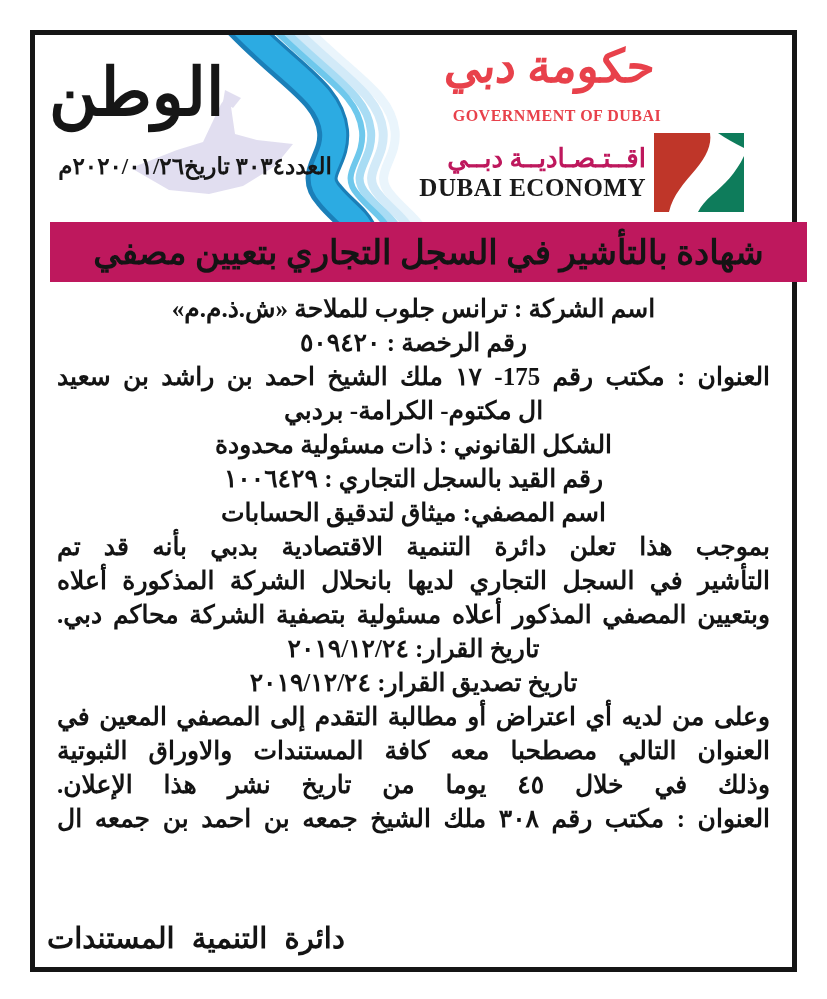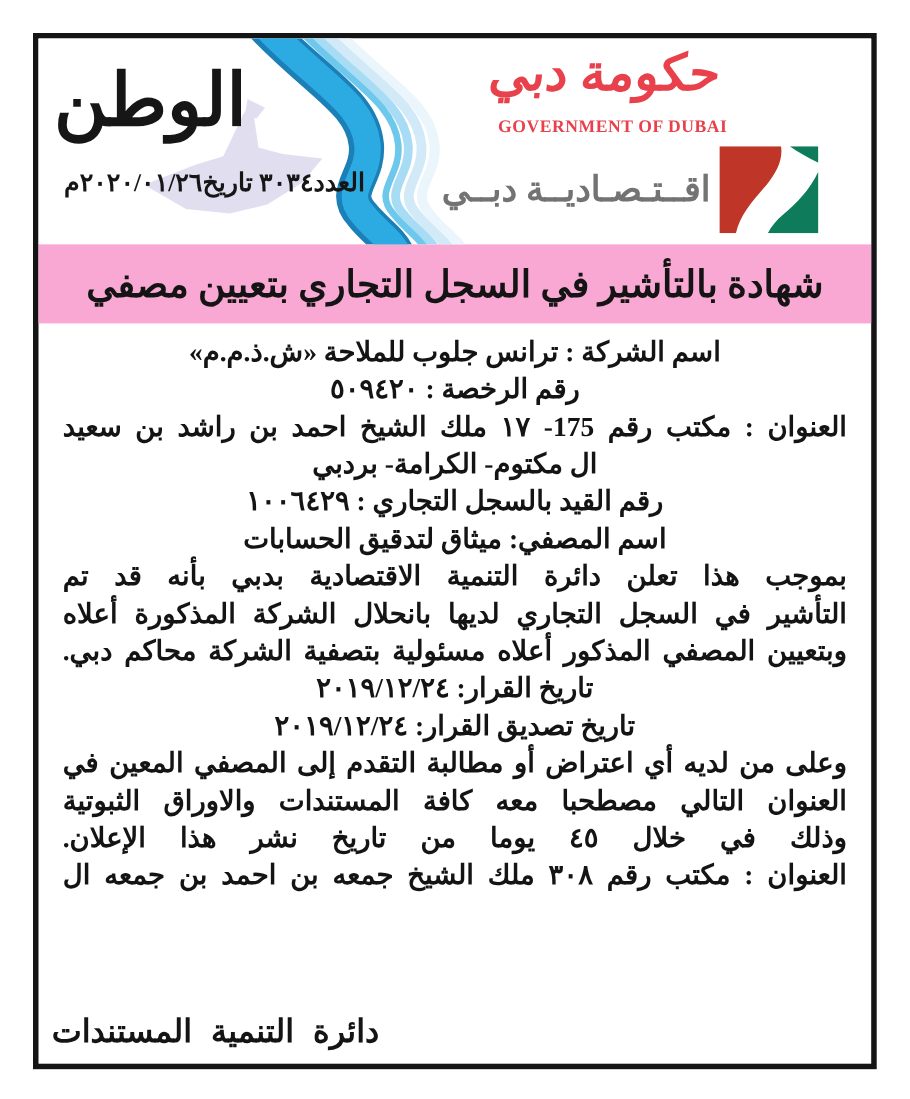--- a/index.html
+++ b/index.html
@@ -26,27 +26,27 @@
   .gov-ar{
     position:absolute;right:112px;top:0px;width:260px;text-align:center;direction:rtl;
     font-size:46px;font-weight:bold;color:#e8414b;transform:skewX(-6deg);line-height:1.4;
   }
   .gov-en{
     position:absolute;right:95px;top:72px;width:280px;text-align:center;
     font-size:16px;font-weight:bold;color:#e8414b;letter-spacing:.5px;white-space:nowrap;
   }
   .econ{position:absolute;right:48px;top:98px;display:flex;align-items:center;}
   .econ-text{text-align:right;margin-right:8px;}
-  .econ-ar{direction:rtl;font-size:32px;font-weight:bold;color:#737373;white-space:nowrap;line-height:1.2;}
+  .econ-ar{direction:rtl;font-size:26px;font-weight:bold;color:#be185d;white-space:nowrap;line-height:1.2;}
   .econ-en{font-size:25px;font-weight:bold;color:#1a1a1a;letter-spacing:.5px;white-space:nowrap;line-height:1.1;}
   .econ-mark{display:block;}
   
   .title-bar{
-    width:100%;height:72px;background:#f9a8d4;
-    display:flex;align-items:center;justify-content:center;
+    width:100%;height:60px;background:#be185d;
+    display:flex;align-items:center;justify-content:center;margin-left:15px;
   }
   .title-bar span{
     direction:rtl;font-size:34px;font-weight:bold;color:#141414;white-space:nowrap;
   }
   
   .body{
     direction:rtl;padding:10px 22px 0 22px;
     font-size:25px;font-weight:bold;color:#141414;
   }
   .line{line-height:34px;}
@@ -85,40 +85,42 @@
 
       <div class="alwatan">الوطن</div>
       <div class="issue">العدد٣٠٣٤ تاريخ٢٠٢٠/٠١/٢٦م</div>
 
       <div class="gov-ar">حكومة دبي</div>
       <div class="gov-en">GOVERNMENT OF DUBAI</div>
 
       <div class="econ">
         <div class="econ-text">
           <div class="econ-ar">اقــتـصـاديــة دبــي</div>
+          <div class="econ-en">DUBAI ECONOMY</div>
         </div>
 
         <svg class="econ-mark" width="90" height="79" viewBox="0 0 90 79">
           <rect x="0" y="0" width="90" height="79" fill="#ffffff"></rect>
           <path fill="#bf3629" d="M0,0 L56,0 C58,12 52,24 42,36 C30,50 19,62 15,79 L0,79 Z"></path>
           <path fill="#0e7c5b" d="M64,0 L90,0 L90,15 C80,10 71,5 64,0 Z"></path>
           <path fill="#0e7c5b" d="M90,23 C82,40 70,52 58,62 C52,67 47,73 44,79 L90,79 Z"></path>
         </svg>
       </div>
     </div>
 
     <div class="title-bar">
       <span>شهادة بالتأشير في السجل التجاري بتعيين مصفي</span>
     </div>
 
     <div class="body" id="body-lines">
         <div class="line align-right">اسم الشركة : ترانس جلوب للملاحة «ش.ذ.م.م»</div>
         <div class="line align-right">رقم الرخصة : ٥٠٩٤٢٠</div>
         <div class="line align-justify">العنوان : مكتب رقم 175- ١٧ ملك الشيخ احمد بن راشد بن سعيد</div>
         <div class="line align-center">ال مكتوم- الكرامة- بردبي</div>
+        <div class="line align-right">الشكل القانوني : ذات مسئولية محدودة</div>
         <div class="line align-right">رقم القيد بالسجل التجاري : ١٠٠٦٤٢٩</div>
         <div class="line align-right">اسم المصفي: ميثاق لتدقيق الحسابات</div>
         <div class="line align-justify">بموجب هذا تعلن دائرة التنمية الاقتصادية بدبي بأنه قد تم</div>
         <div class="line align-justify">التأشير في السجل التجاري لديها بانحلال الشركة المذكورة أعلاه</div>
         <div class="line align-justify">وبتعيين المصفي المذكور أعلاه مسئولية بتصفية الشركة محاكم دبي.</div>
         <div class="line align-right">تاريخ القرار: ٢٠١٩/١٢/٢٤</div>
         <div class="line align-right">تاريخ تصديق القرار: ٢٠١٩/١٢/٢٤</div>
         <div class="line align-justify">وعلى من لديه أي اعتراض أو مطالبة التقدم إلى المصفي المعين في</div>
         <div class="line align-justify">العنوان التالي مصطحبا معه كافة المستندات والاوراق الثبوتية</div>
         <div class="line align-justify">وذلك في خلال ٤٥ يوما من تاريخ نشر هذا الإعلان.</div>

